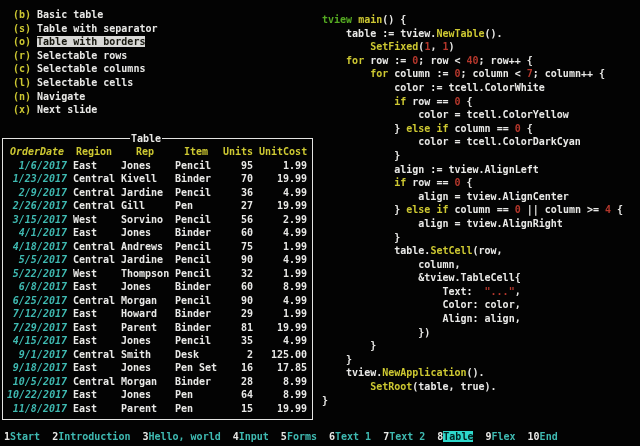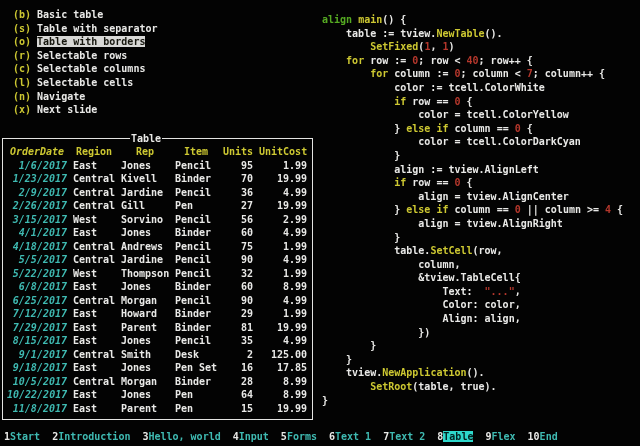--- a/index.html
+++ b/index.html
@@ -83,31 +83,31 @@
       <div class="tbl-row"><span>2/26/2017</span><span>Central</span><span>Gill</span><span>Pen</span><span>27</span><span>19.99</span></div>
       <div class="tbl-row"><span>3/15/2017</span><span>West</span><span>Sorvino</span><span>Pencil</span><span>56</span><span>2.99</span></div>
       <div class="tbl-row"><span>4/1/2017</span><span>East</span><span>Jones</span><span>Binder</span><span>60</span><span>4.99</span></div>
       <div class="tbl-row"><span>4/18/2017</span><span>Central</span><span>Andrews</span><span>Pencil</span><span>75</span><span>1.99</span></div>
       <div class="tbl-row"><span>5/5/2017</span><span>Central</span><span>Jardine</span><span>Pencil</span><span>90</span><span>4.99</span></div>
       <div class="tbl-row"><span>5/22/2017</span><span>West</span><span>Thompson</span><span>Pencil</span><span>32</span><span>1.99</span></div>
       <div class="tbl-row"><span>6/8/2017</span><span>East</span><span>Jones</span><span>Binder</span><span>60</span><span>8.99</span></div>
       <div class="tbl-row"><span>6/25/2017</span><span>Central</span><span>Morgan</span><span>Pencil</span><span>90</span><span>4.99</span></div>
       <div class="tbl-row"><span>7/12/2017</span><span>East</span><span>Howard</span><span>Binder</span><span>29</span><span>1.99</span></div>
       <div class="tbl-row"><span>7/29/2017</span><span>East</span><span>Parent</span><span>Binder</span><span>81</span><span>19.99</span></div>
-      <div class="tbl-row"><span>8/15/2017</span><span>East</span><span>Jones</span><span>Pencil</span><span>35</span><span>4.99</span></div>
+      <div class="tbl-row"><span>4/15/2017</span><span>East</span><span>Jones</span><span>Pencil</span><span>35</span><span>4.99</span></div>
       <div class="tbl-row"><span>9/1/2017</span><span>Central</span><span>Smith</span><span>Desk</span><span>2</span><span>125.00</span></div>
       <div class="tbl-row"><span>9/18/2017</span><span>East</span><span>Jones</span><span>Pen Set</span><span>16</span><span>17.85</span></div>
       <div class="tbl-row"><span>10/5/2017</span><span>Central</span><span>Morgan</span><span>Binder</span><span>28</span><span>8.99</span></div>
       <div class="tbl-row"><span>10/22/2017</span><span>East</span><span>Jones</span><span>Pen</span><span>64</span><span>8.99</span></div>
       <div class="tbl-row"><span>11/8/2017</span><span>East</span><span>Parent</span><span>Pen</span><span>15</span><span>19.99</span></div>
     </div>
 </div>
 
 <div class="code">
-    <div class="code-line"><span class="tok-g">align </span><span class="tok-f">main</span><span class="tok-p">() {</span></div>
+    <div class="code-line"><span class="tok-g">tview </span><span class="tok-f">main</span><span class="tok-p">() {</span></div>
     <div class="code-line"><span class="tok-p">    table := tview.</span><span class="tok-f">NewTable</span><span class="tok-p">().</span></div>
     <div class="code-line"><span class="tok-p">        </span><span class="tok-f">SetFixed</span><span class="tok-p">(</span><span class="tok-n">1</span><span class="tok-p">, </span><span class="tok-n">1</span><span class="tok-p">)</span></div>
     <div class="code-line"><span class="tok-p">    </span><span class="tok-k">for</span><span class="tok-p"> row := </span><span class="tok-n">0</span><span class="tok-p">; row &lt; </span><span class="tok-n">40</span><span class="tok-p">; row++ {</span></div>
     <div class="code-line"><span class="tok-p">        </span><span class="tok-k">for</span><span class="tok-p"> column := </span><span class="tok-n">0</span><span class="tok-p">; column &lt; </span><span class="tok-n">7</span><span class="tok-p">; column++ {</span></div>
     <div class="code-line"><span class="tok-p">            color := tcell.ColorWhite</span></div>
     <div class="code-line"><span class="tok-p">            </span><span class="tok-k">if</span><span class="tok-p"> row == </span><span class="tok-n">0</span><span class="tok-p"> {</span></div>
     <div class="code-line"><span class="tok-p">                color = tcell.ColorYellow</span></div>
     <div class="code-line"><span class="tok-p">            } </span><span class="tok-k">else</span><span class="tok-p"> </span><span class="tok-k">if</span><span class="tok-p"> column == </span><span class="tok-n">0</span><span class="tok-p"> {</span></div>
     <div class="code-line"><span class="tok-p">                color = tcell.ColorDarkCyan</span></div>
     <div class="code-line"><span class="tok-p">            }</span></div>

